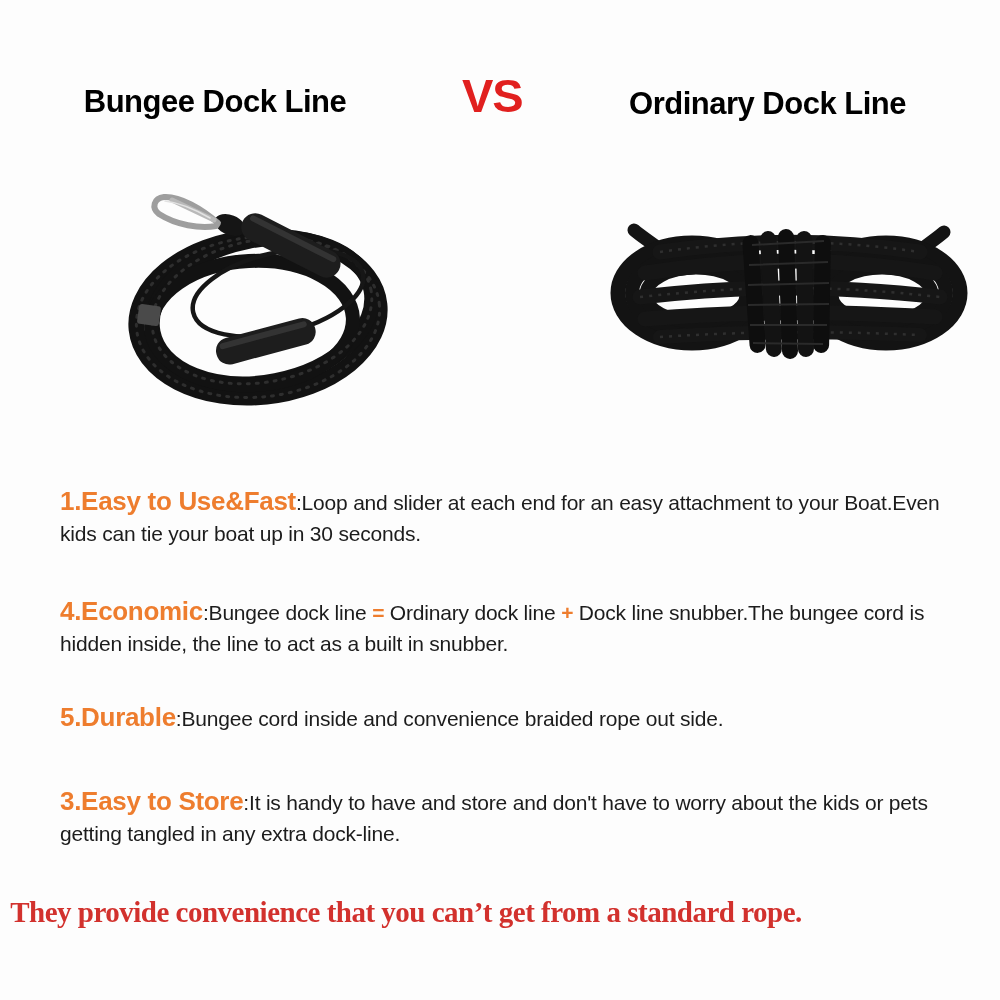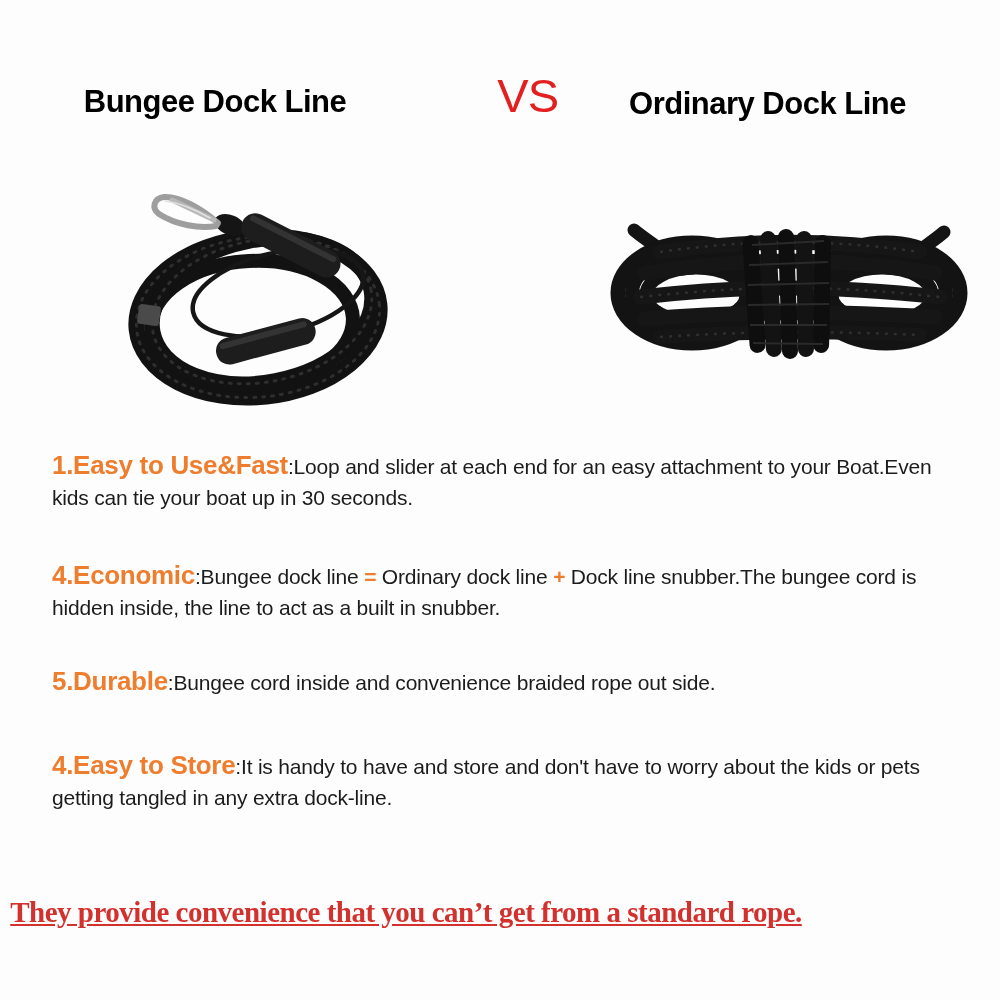--- a/index.html
+++ b/index.html
@@ -21,35 +21,36 @@
   .abs{position:absolute;}
   .title{
     font-weight:bold;
     color:var(--heading-text);
     font-size:31px;
     letter-spacing:-0.5px;
     text-align:center;
     white-space:nowrap;
   }
   .vs{
-    font-weight:normal;
+    font-weight:bold;
     color:var(--vs-red);
     font-size:47px;
     letter-spacing:-1px;
-    text-align:right;
+    text-align:left;
     white-space:nowrap;
   }
   .photo{display:block;}
   .feature{
-    left:52px;
+    left:60px;
     width:888px;
     font-size:21px;
     line-height:31px;
     color:var(--body-text);
     letter-spacing:-0.2px;
+    margin-top:36px;
   }
   .feature .hd{
     color:var(--accent-orange);
     font-weight:bold;
     font-size:26px;
     letter-spacing:-0.3px;
   }
   .feature .op{
     color:var(--accent-orange);
     font-weight:bold;
@@ -58,21 +59,20 @@
     left:0;
     top:896px;
     width:812px;
     text-align:center;
     font-family:"Liberation Serif","DejaVu Serif",serif;
     font-weight:bold;
     font-size:29px;
     letter-spacing:-0.5px;
     color:var(--footer-red);
     white-space:nowrap;
-    text-decoration:underline;
   }
 </style>
 </head>
 <body>
 
 <div class="abs title" style="left:40px;top:84px;width:350px;">Bungee Dock Line</div>
 
 <div class="abs vs" style="left:462px;top:68px;width:96px;">VS</div>
 
 <div class="abs title" style="left:595px;top:86px;width:345px;">Ordinary Dock Line</div>
@@ -152,15 +152,15 @@
     </g>
   </g>
 </svg>
 
 <p class="abs feature" style="top:450px;"><span class="hd">1.Easy to Use&amp;Fast</span><span>:</span><span>Loop and slider at each end for an easy attachment to your Boat.Even kids can tie your boat up in 30 seconds.</span></p>
 
 <p class="abs feature" style="top:560px;"><span class="hd">4.Economic</span><span>:</span><span>Bungee dock line </span><span class="op">=</span><span> Ordinary dock line </span><span class="op">+</span><span> Dock line snubber.The bungee cord is hidden inside, the line to act as a built in snubber.</span></p>
 
 <p class="abs feature" style="top:666px;"><span class="hd">5.Durable</span><span>:</span><span>Bungee cord inside and convenience braided rope out side.</span></p>
 
-<p class="abs feature" style="top:750px;"><span class="hd">4.Easy to Store</span><span>:</span><span>It is handy to have and store and don't have to worry about the kids or pets getting tangled in any extra dock-line.</span></p>
+<p class="abs feature" style="top:750px;"><span class="hd">3.Easy to Store</span><span>:</span><span>It is handy to have and store and don't have to worry about the kids or pets getting tangled in any extra dock-line.</span></p>
 
 <div class="abs footer">They provide convenience that you can’t get from a standard rope.</div>
 
 </body></html>

